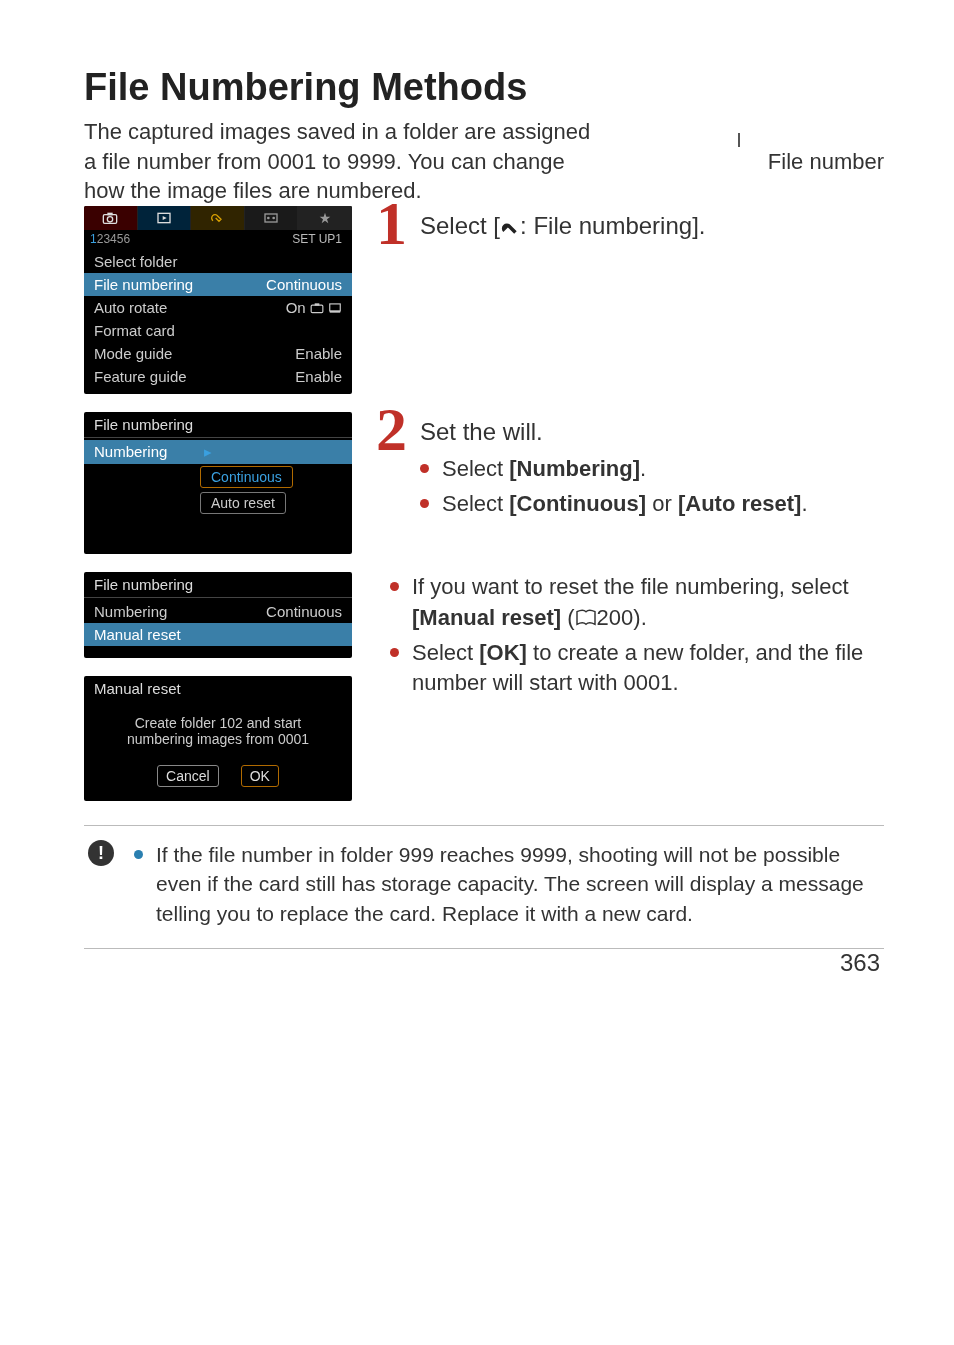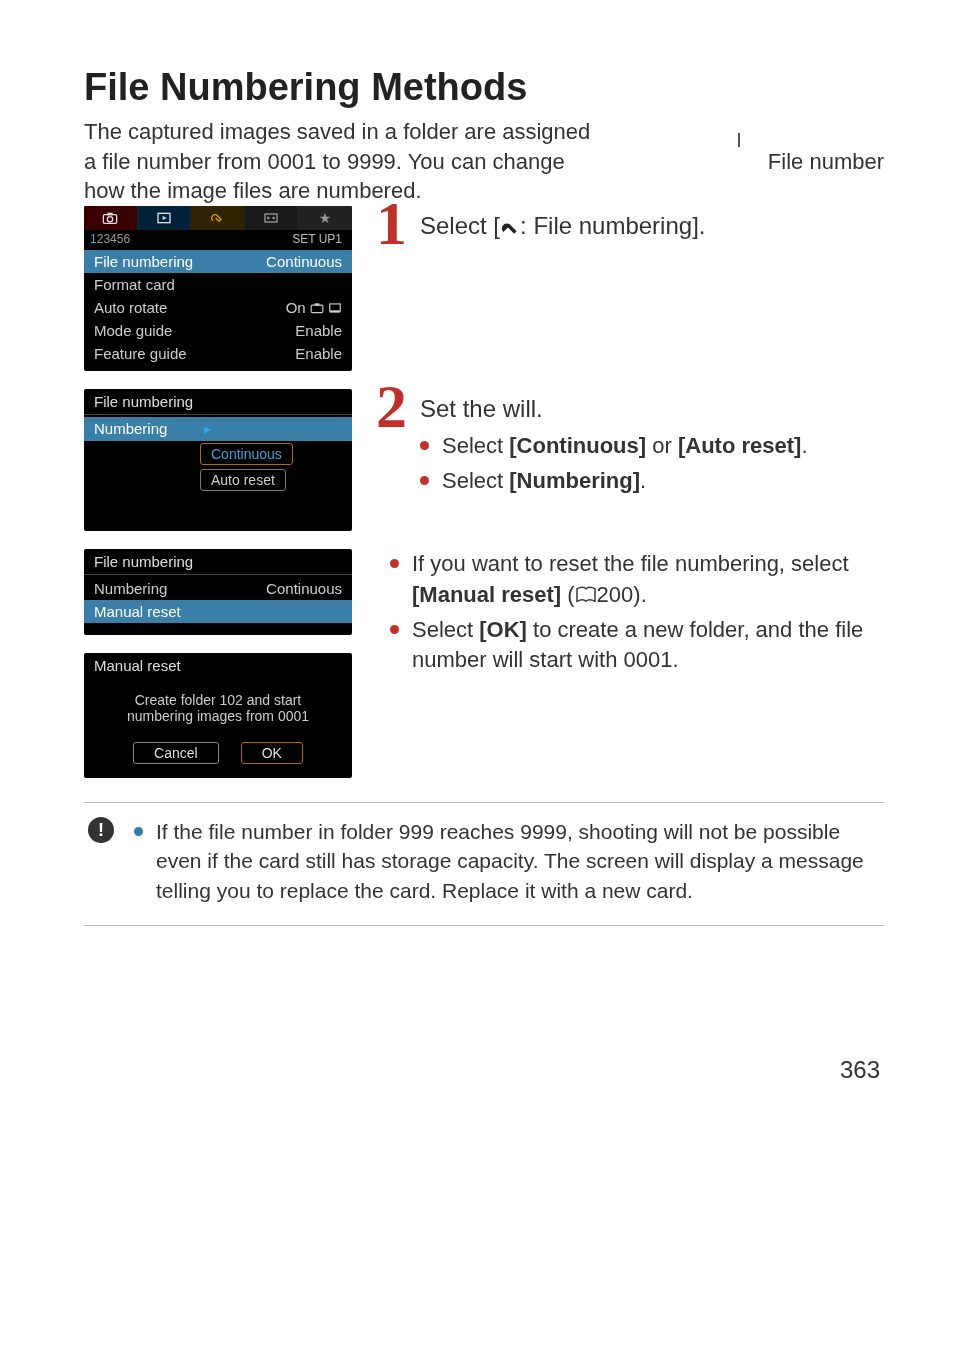--- a/index.html
+++ b/index.html
@@ -187,21 +187,21 @@
   }
   .lcd .opt.sel {
     color:#3aa0e0;
     border-color:#b06a00;
   }
   .lcd .opt-row { padding-left: 110px; }
   .lcd .dialog-body { text-align:center; padding:16px 8px 10px; font-size:14px;}
   .lcd .btn-row { display:flex; justify-content:center; gap:22px; padding:8px 0 14px;}
   .lcd .dbtn {
     border:1px solid #888; border-radius:3px;
-    padding:2px 20px; font-size:14px; color:#ddd;
+    padding:2px 8px; font-size:14px; color:#ddd;
   }
   .lcd .dbtn.primary { border-color:#b06a00; }
   .tabicon { width:16px; height:14px; }
 
   
   .caution {
     display:flex;
     gap: 18px;
     border-top: 1px solid #bbb;
     border-bottom: 1px solid #bbb;
@@ -216,21 +216,20 @@
     width:26px;height:26px;border-radius:50%;
     background:#333;color:#fff;
     display:flex;align-items:center;justify-content:center;
     font-weight:bold; font-size:18px;
   }
   .caution ul.bullets > li { font-size:21px; line-height:1.4; }
 
   .pagenum {
     text-align: right;
     font-size: 24px;
-    margin-top: 130px;
     padding-right: 4px;
   }
   .setup-tag { font-size:12px; color:#bbb; margin-left:auto; padding-right:4px;}
 </style>
 </head>
 <body>
 
 <div class="page">
   <h1>File Numbering Methods</h1>
 
@@ -282,42 +281,45 @@
           <div class="numrow">
             <span class="active">1</span>
             <span>2</span>
             <span>3</span>
             <span>4</span>
             <span>5</span>
             <span>6</span>
             <span class="setup-tag">SET UP1</span>
           </div>
           <div class="menu">
+            <div class="menu-row">
+                <span class="lbl">Select folder</span>
+              </div>
             <div class="menu-row hl">
               <span class="lbl">File numbering</span>
               <span class="val">Continuous</span>
             </div>
-            <div class="menu-row">
-                <span class="lbl">Format card</span>
-              </div>
             <div class="menu-row">
               <span class="lbl">Auto rotate</span>
               <span class="val">
                 <span>On</span>
                 <svg width="14" height="12" viewBox="0 0 24 20" style="vertical-align:-1px">
                     <rect x="2" y="5" width="20" height="13" rx="2" fill="none" stroke="#ccc" stroke-width="2"></rect>
                     <rect x="8" y="2" width="8" height="4" fill="#ccc"></rect>
                   </svg>
                 <svg width="14" height="12" viewBox="0 0 24 20" style="vertical-align:-1px">
                     <rect x="3" y="3" width="18" height="12" fill="none" stroke="#ccc" stroke-width="2"></rect>
                     <rect x="3" y="15" width="18" height="3" fill="#ccc"></rect>
                   </svg>
               </span>
             </div>
             <div class="menu-row">
+                <span class="lbl">Format card</span>
+              </div>
+            <div class="menu-row">
               <span class="lbl">Mode guide</span>
               <span class="val">Enable</span>
             </div>
             <div class="menu-row">
               <span class="lbl">Feature guide</span>
               <span class="val">Enable</span>
             </div>
           </div>
         </div>
       </div>
@@ -347,24 +349,24 @@
             <span class="opt">Auto reset</span>
           </div>
         </div>
       </div>
       <div class="text-col">
         <div class="big-num">2</div>
         <div class="step-title">Set the will.</div>
         <div class="step-body">
           <ul class="bullets red">
             <li>
-              <span>Select </span><b>[Continuous]</b><span> or </span><b>[Auto reset]</b><span>.</span>
+              <span>Select </span><b>[Numbering]</b><span>.</span>
             </li>
             <li>
-              <span>Select </span><b>[Numbering]</b><span>.</span>
+              <span>Select </span><b>[Continuous]</b><span> or </span><b>[Auto reset]</b><span>.</span>
             </li>
           </ul>
         </div>
       </div>
     </div>
 
     <div class="step">
       <div class="thumb-col">
         <div class="lcd" style="padding-bottom:12px;">
           <div class="title-row">File numbering</div>

